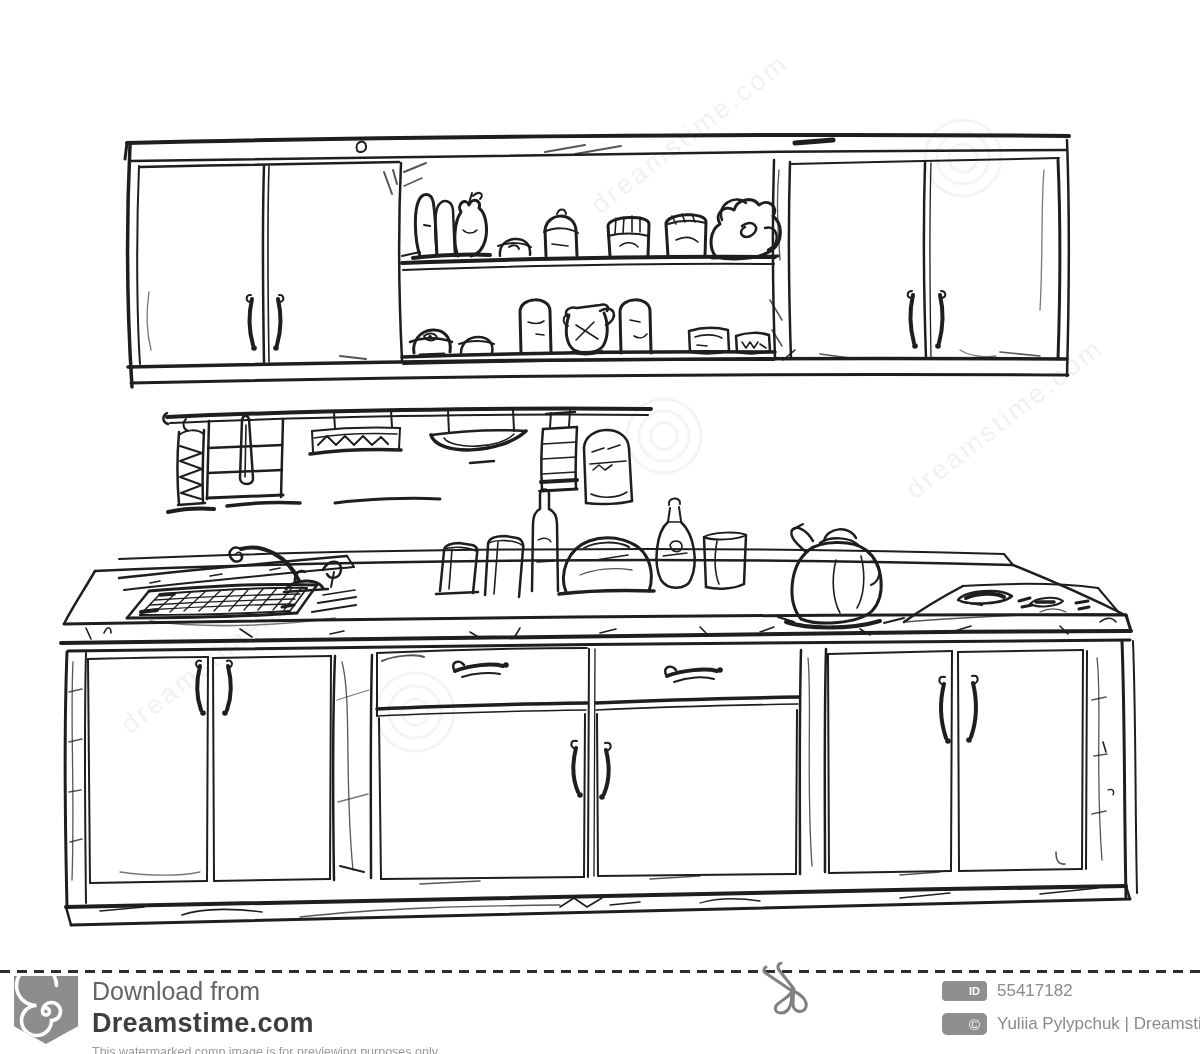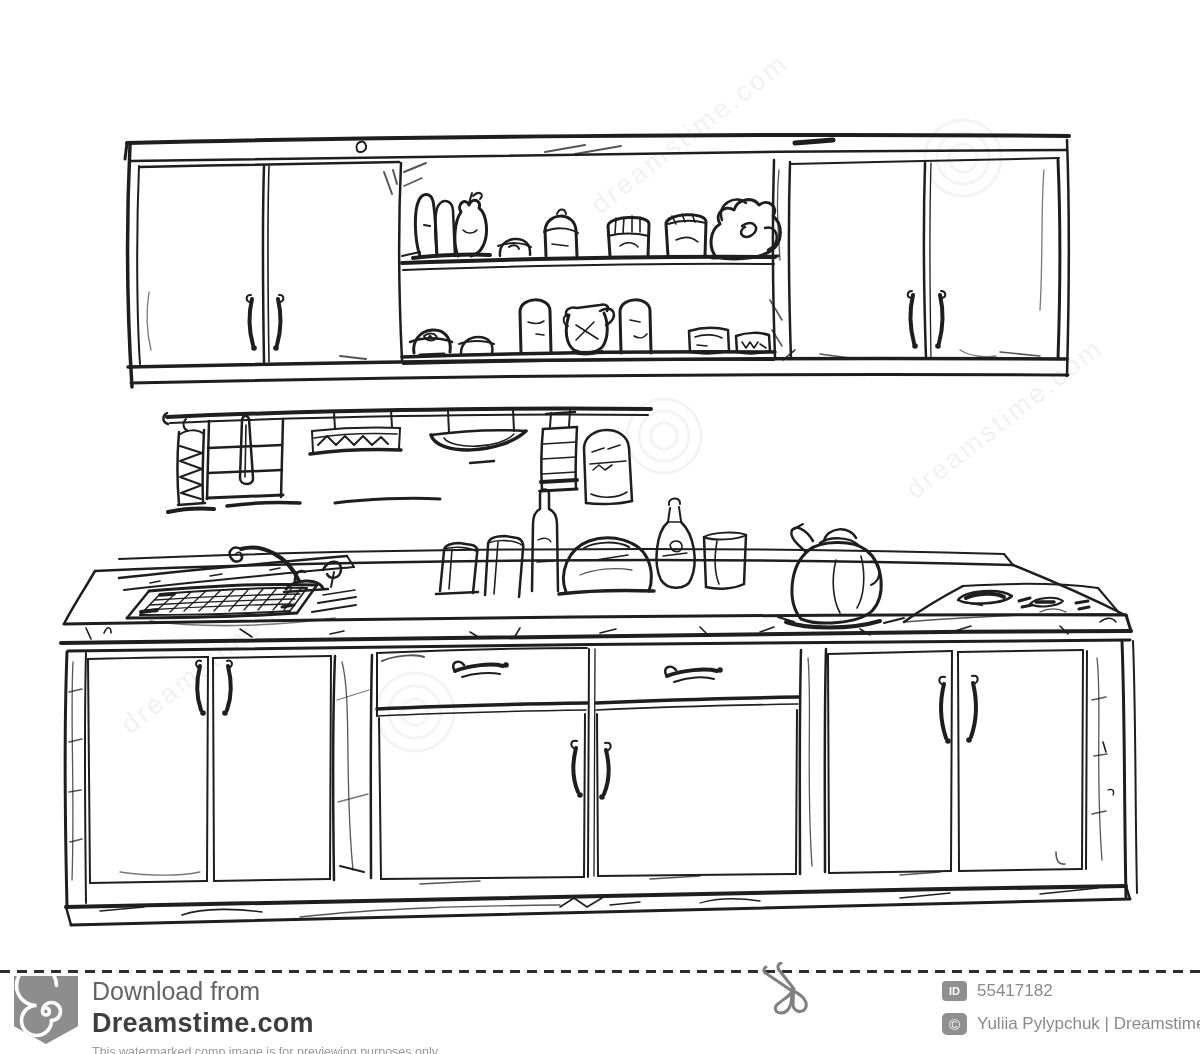--- a/index.html
+++ b/index.html
@@ -25,21 +25,21 @@
                -webkit-clip-path:polygon(0 0,100% 0,100% 74%,50% 100%,0 74%);
                clip-path:polygon(0 0,100% 0,100% 74%,50% 100%,0 74%);}
   .dl{position:absolute;left:92px;top:9px;}
   .dl-from{font-size:25px;color:#646464;}
   .dl-brand{font-size:27px;font-weight:bold;color:#3e3e3e;margin-top:2px;letter-spacing:0.3px;}
   .dl-disc{font-size:12.5px;color:#9a9a9a;margin-top:6px;}
   .meta{position:absolute;left:942px;top:13px;}
   .meta-row{display:flex;align-items:center;margin-bottom:12px;}
   .badge{width:25px;height:20px;background:#8f8f8f;border-radius:4px;color:#ffffff;
          font-size:11px;font-weight:bold;display:flex;align-items:center;justify-content:center;
-         margin-right:10px;flex:0 0 auto;}
+         margin-right:10px;flex:0 0 auto;padding-left:20px;}
   .badge-c{height:22px;font-size:15px;font-weight:normal;border-radius:5px;}
   .meta-text{font-size:17px;color:#8a8a8a;white-space:nowrap;}
 </style>
 </head>
 <body>
 
 <div class="stage">
 
   <div class="sketch-wrap">
   <svg class="sketch" width="1200" height="960" viewBox="0 0 1200 960">

